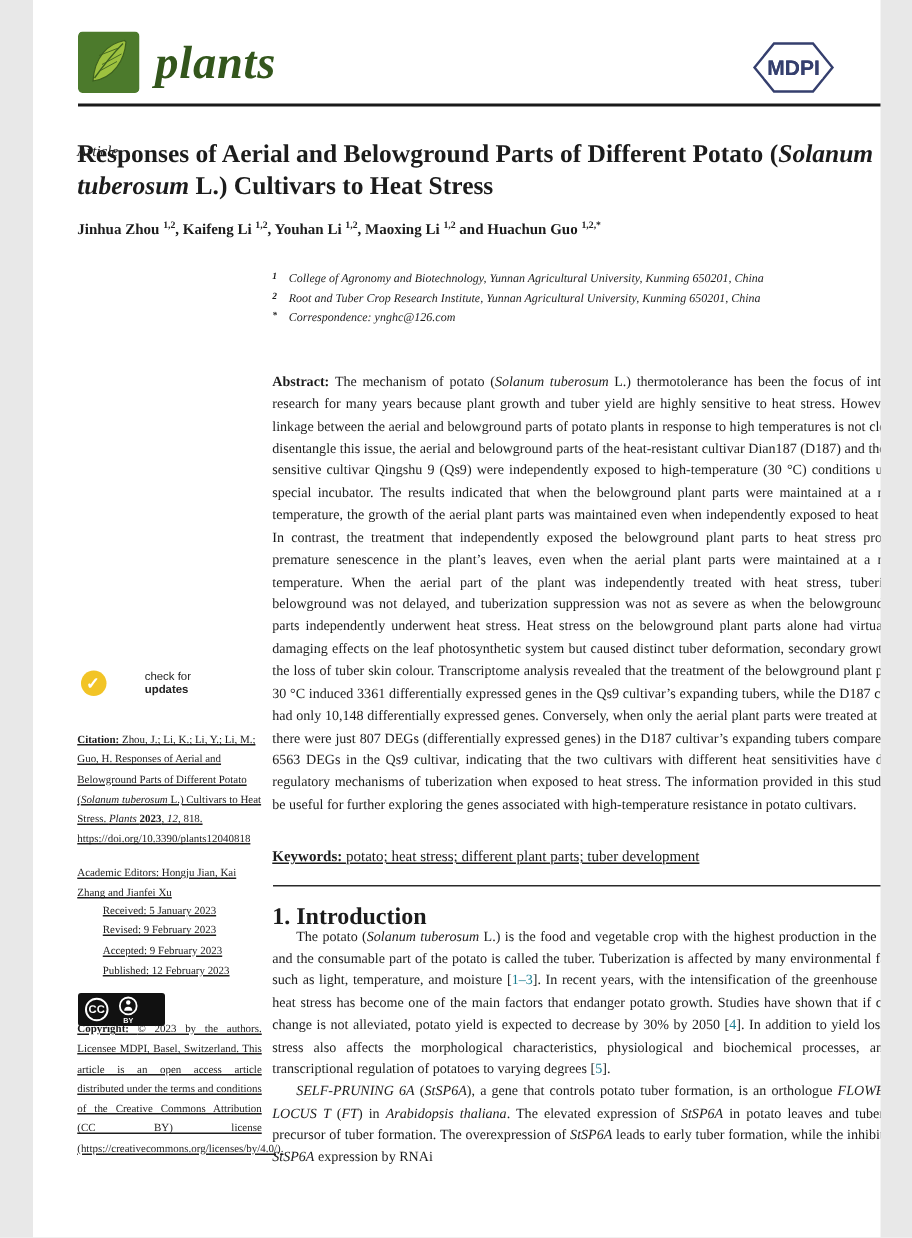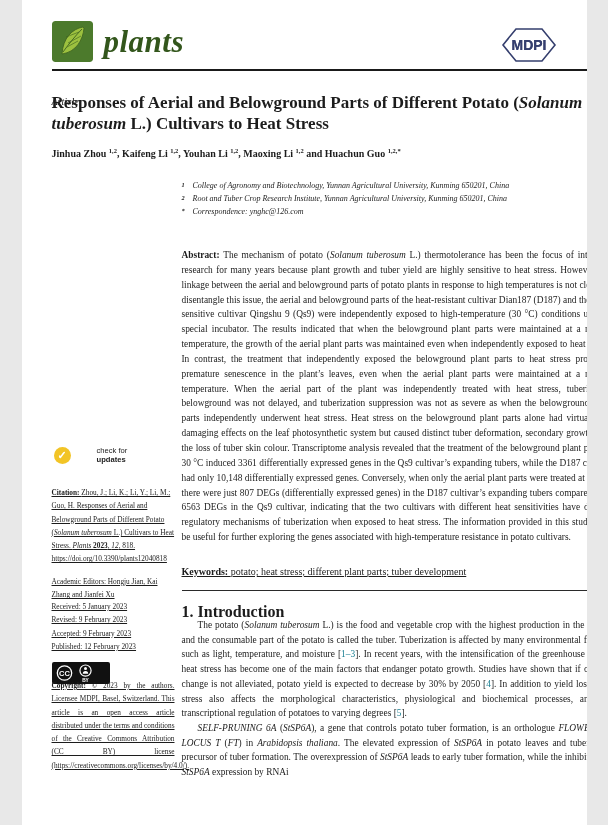--- a/index.html
+++ b/index.html
@@ -31,21 +31,21 @@
 
   
   .updates-badge{position:absolute;left:32px;top:447px;display:flex;align-items:center;gap:6px;cursor:pointer;}
   .check-circle{width:17px;height:17px;border-radius:50%;display:flex;align-items:center;justify-content:center;
                 color:#fff;font-size:11px;font-weight:bold;font-family:"Liberation Sans",sans-serif;}
   .updates-text{font-family:"Liberation Sans",sans-serif;font-size:7.6px;line-height:8.4px;color:#222;margin-left:20px;}
   .updates-text .l2{font-weight:bold;}
   .side-block{position:absolute;left:30px;width:123px;font-size:7.3px;line-height:13.3px;text-decoration:underline;}
   .citation{top:486px;}
   .editors{top:575px;}
-  .dates{top:600px;}
+  .dates{top:600px;margin-left:17px;}
   .cc-badge{position:absolute;left:30px;top:662px;width:58px;height:22px;cursor:pointer;}
   .copyright{top:679px;text-align:justify;}
 
   
   .seg-i{font-style:italic;}
   .seg-b{font-weight:bold;}
   .seg-sup{vertical-align:super;font-size:65%;}
   .seg-ref{color:#1b7f92;}
 </style>
 </head>

